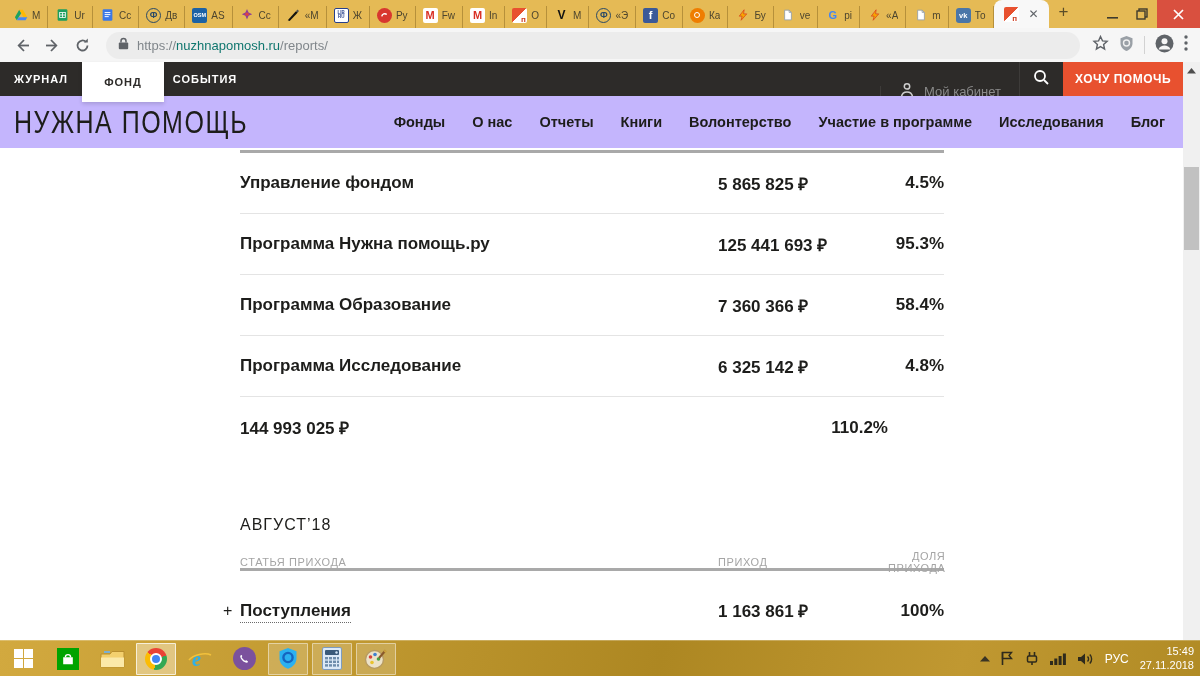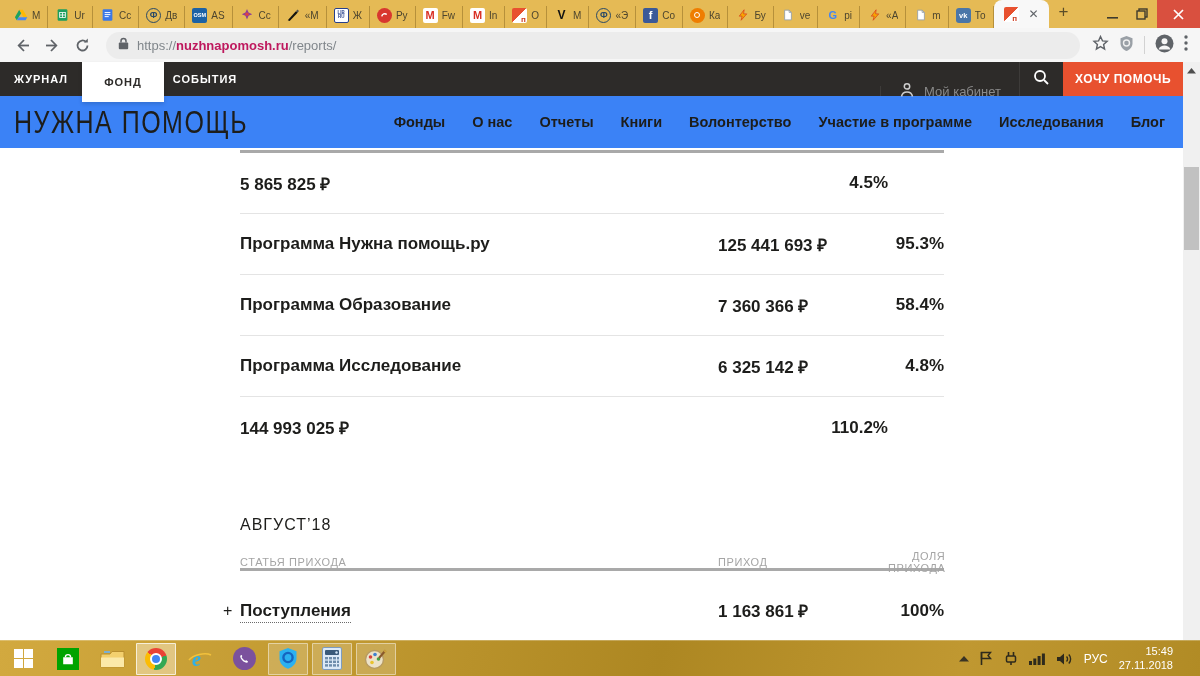--- a/index.html
+++ b/index.html
@@ -22,41 +22,41 @@
   .wc-close { width:43px; background:#d9503f; color:#fff; }
 
   .favicon { width:15px; height:15px; flex:none; display:inline-flex; align-items:center; justify-content:center;
              font-size:10px; font-weight:bold; border-radius:2px; overflow:hidden; }
 
   .toolbar { height:34px; background:#f6f6f6; display:flex; align-items:center; padding:0 10px; gap:6px; flex:none; }
   .navbtn { width:24px; height:24px; display:flex; align-items:center; justify-content:center; }
   .omnibox { flex:1; height:27px; background:#ececec; border-radius:14px; display:flex; align-items:center;
              padding:0 12px; gap:8px; margin:0 6px; }
   .omnibox .url { font-size:13px; color:#80868b; white-space:nowrap; }
-  .omnibox .url b { color:#be185d; font-weight:bold; }
+  .omnibox .url b { color:#0f766e; font-weight:normal; }
   .tb-right { display:flex; align-items:center; gap:10px; padding-right:2px; }
   .tb-divider { width:1px; height:18px; background:#d2d2d2; }
 
   
   .viewport { flex:1; display:flex; min-height:0; }
   .page { width:1183px; display:flex; flex-direction:column; background:#fff; }
 
   .site-topbar { height:34px; background:#2d2b29; display:flex; align-items:stretch; flex:none; position:relative; z-index:2; }
   .stab { width:82px; display:flex; align-items:center; justify-content:center; font-size:11px; font-weight:bold;
           letter-spacing:1px; color:#fff; }
   .stab.active { background:#fff; color:#2d2b29; height:40px; box-shadow:0 2px 4px rgba(0,0,0,.15); }
   .topbar-right { margin-left:auto; display:flex; align-items:stretch; }
   .account { display:flex; align-items:center; gap:9px; padding:0 18px; border-left:1px solid rgba(255,255,255,.08);margin-top:24px; }
   .account span { color:#8a8a8a; font-size:13px; }
   .search-block { width:44px; display:flex; align-items:center; justify-content:center;
                   border-left:1px solid rgba(255,255,255,.08); }
   .cta { width:120px; background:#e8512f; color:#fff; font-size:12px; font-weight:bold; letter-spacing:.5px;
          display:flex; align-items:center; justify-content:center; }
 
-  .site-header { height:52px; background:#3b82f6; display:flex; align-items:center; padding:0 18px 0 14px; flex:none; }
+  .site-header { height:52px; background:#c4b5fd; display:flex; align-items:center; padding:0 18px 0 14px; flex:none; }
   .logo { font-size:25px; color:#1d1d1b; letter-spacing:1.5px; transform:scaleY(1.22); transform-origin:left center;
           font-weight:400; white-space:nowrap; }
   .mainnav { margin-left:auto; display:flex; gap:27px; }
   .mainnav .nav-item { font-size:14.5px; font-weight:bold; color:#1d1d1b; white-space:nowrap; }
 
   .content { padding:2px 0 0 240px; width:944px; }
   .thead { display:grid; grid-template-columns:478px 170px 1fr; height:18px; align-items:center; }
   .thead span { font-size:11px; color:#a5a5a5; letter-spacing:.6px; }
   .thead span:last-child { text-align:right; }
   .thick-rule { height:3px; background:#a9a9a9; }
@@ -84,21 +84,21 @@
   .sb-thumb { position:absolute; top:105px; left:1px; width:15px; height:83px; background:#c1c1c1; }
 
   
   .taskbar { height:36px; flex:none; display:flex; align-items:center;
              background:linear-gradient(105deg,#d2a93f 0%,#c39b32 25%,#ad8722 55%,#c09831 80%,#b18b25 100%);
              border-top:1px solid rgba(255,255,255,.25); }
   .startbtn { width:46px; height:36px; display:flex; align-items:center; justify-content:center; }
   .tb-slot { width:40px; height:32px; margin:0 2px; display:flex; align-items:center; justify-content:center; border-radius:1px; }
   .tb-slot.running { background:rgba(255,255,255,.18); border:1px solid rgba(255,255,255,.45); }
   .tb-slot.active { background:rgba(255,245,220,.45); border:1px solid rgba(255,255,255,.7); }
-  .tray { margin-left:auto; display:flex; align-items:center; gap:11px; padding-right:27px; }
+  .tray { margin-left:auto; display:flex; align-items:center; gap:11px; padding-right:6px; }
   .tray-ic { display:flex; align-items:center; justify-content:center; }
   .tray-lang { color:#fff; font-size:12px; }
   .tray-clock { color:#fff; font-size:11px; line-height:1.25; text-align:right; }
 
   .chrome-ball { width:22px; height:22px; border-radius:50%; position:relative;
                  background:conic-gradient(from -50deg,#ea4335 0 33.3%,#34a853 33.3% 66.6%,#fbbc05 66.6% 100%); }
   .chrome-ball::after { content:""; position:absolute; left:5px; top:5px; width:12px; height:12px; border-radius:50%;
                  background:#4285f4; border:2.5px solid #fff; box-sizing:border-box; }
 </style>
 </head>
@@ -364,20 +364,21 @@
             <span class="nav-item">Исследования</span>
             <span class="nav-item">Блог</span>
           </div>
       </div>
 
       <div class="content">
 
         <div class="thick-rule"></div>
         <div id="expense-rows">
             <div class="trow">
+              <span class="rname">Управление фондом</span>
               <span class="ramount">5 865 825 ₽</span>
               <span class="rshare">4.5%</span>
             </div>
             <div class="trow">
               <span class="rname">Программа Нужна помощь.ру</span>
               <span class="ramount">125 441 693 ₽</span>
               <span class="rshare">95.3%</span>
             </div>
             <div class="trow">
               <span class="rname">Программа Образование</span>

